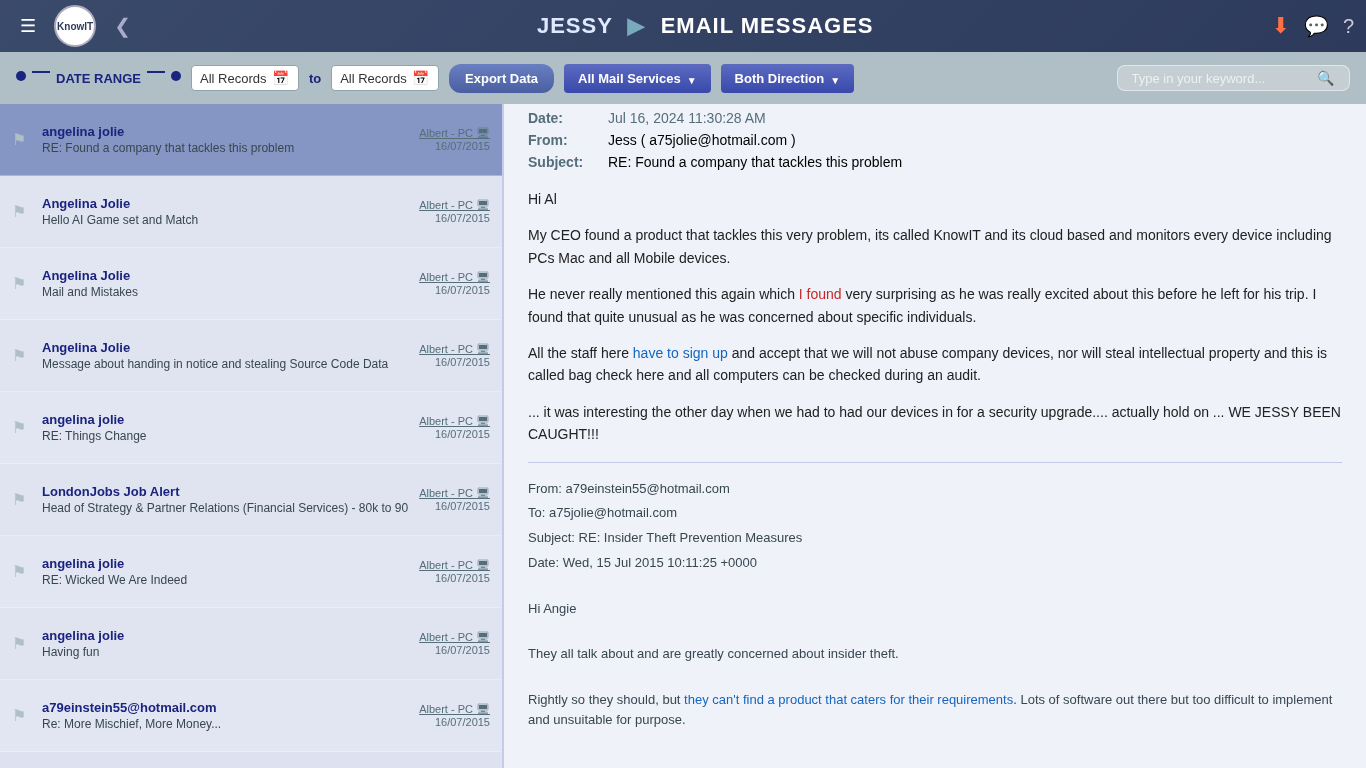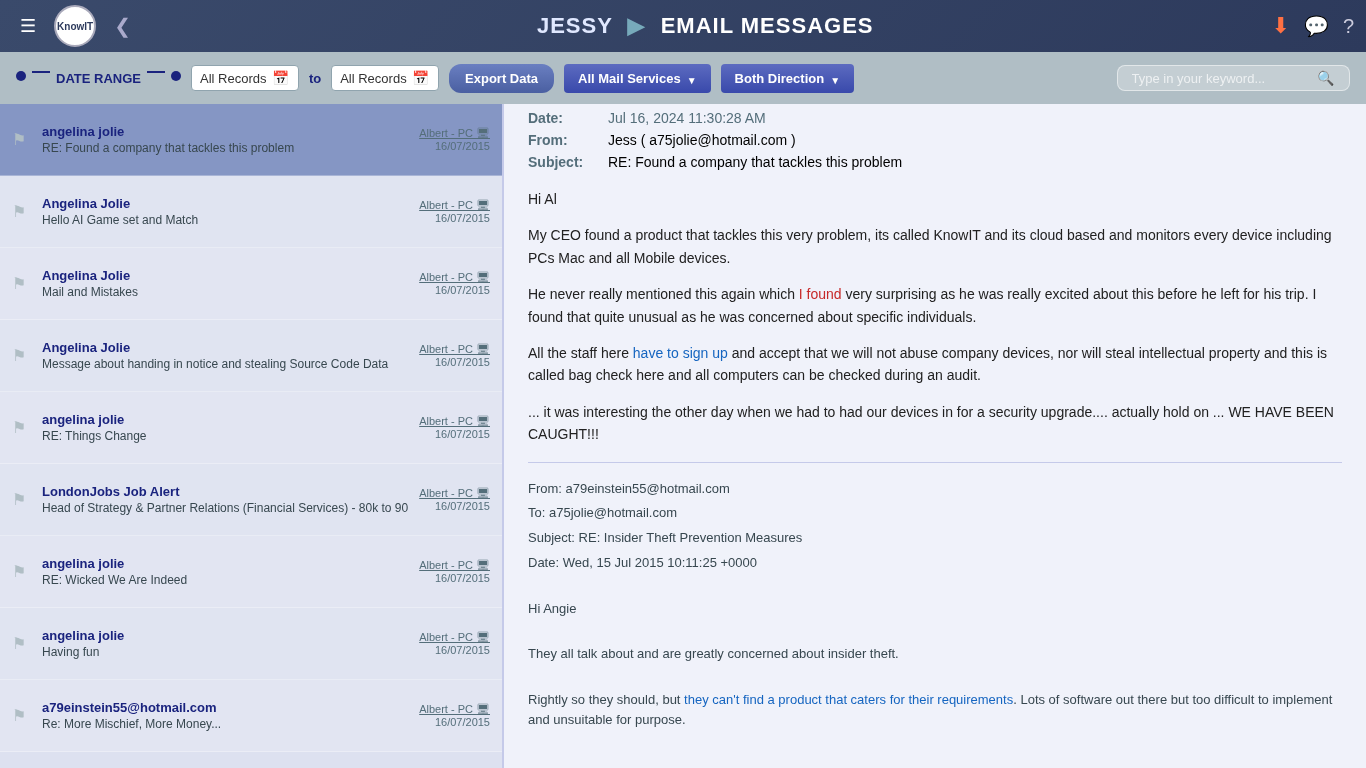--- a/index.html
+++ b/index.html
@@ -349,21 +349,21 @@
       <div class="detail-row">
         <span class="detail-label">Subject:</span>
         <span class="detail-value">RE: Found a company that tackles this problem</span>
       </div>
     </div>
     <div class="detail-body">
       <p>Hi Al</p>
       <p>My CEO found a product that tackles this very problem, its called KnowIT and its cloud based and monitors every device including PCs Mac and all Mobile devices.</p>
       <p>He never really mentioned this again which <span class="highlight-red">I found</span> very surprising as he was really excited about this before he left for his trip. I found that quite unusual as he was concerned about specific individuals.</p>
       <p>All the staff here <span class="highlight-blue">have to sign up</span> and accept that we will not abuse company devices, nor will steal intellectual property and this is called bag check here and all computers can be checked during an audit.</p>
-      <p>... it was interesting the other day when we had to had our devices in for a security upgrade.... actually hold on ... WE HAVE BEEN CAUGHT!!!</p>
+      <p>... it was interesting the other day when we had to had our devices in for a security upgrade.... actually hold on ... WE JESSY BEEN CAUGHT!!!</p>
     </div>
     <hr class="detail-divider">
     <div class="detail-quoted">
       <p>From: a79einstein55@hotmail.com</p>
       <p>To: a75jolie@hotmail.com</p>
       <p>Subject: RE: Insider Theft Prevention Measures</p>
       <p>Date: Wed, 15 Jul 2015 10:11:25 +0000</p>
       <br>
       <p>Hi Angie</p>
       <br>

